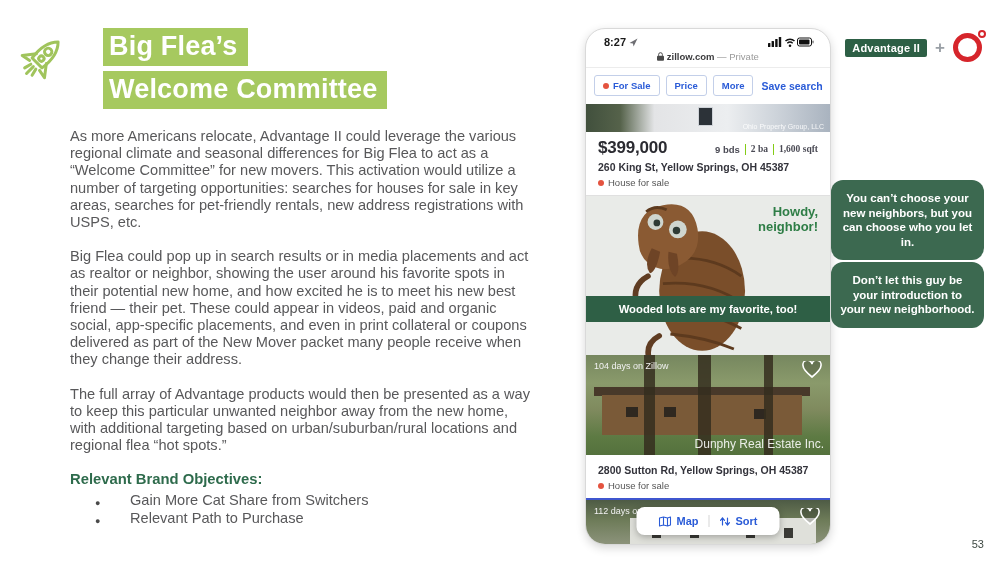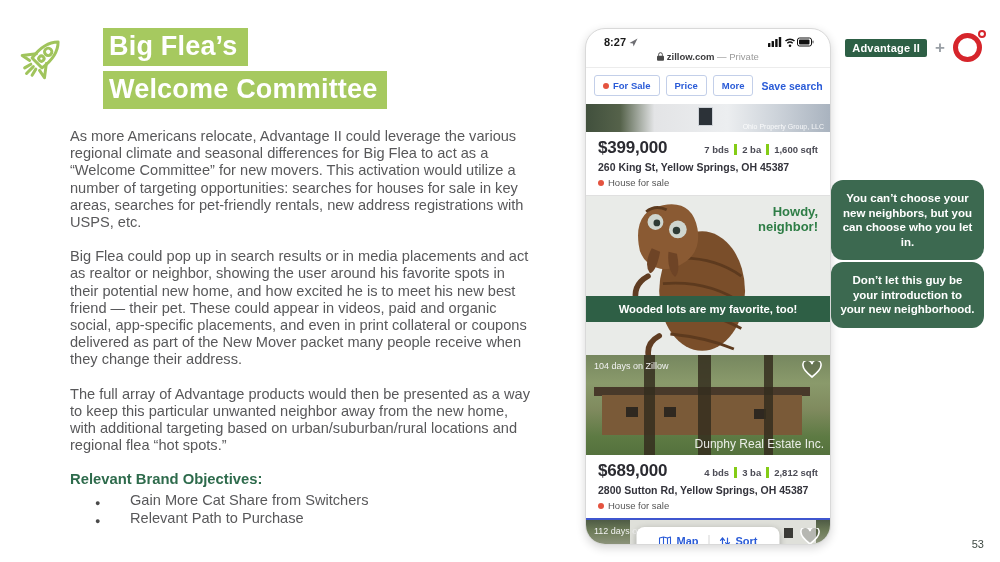--- a/index.html
+++ b/index.html
@@ -35,21 +35,21 @@
   .photo{position:relative;overflow:hidden;padding-left:15px;}
   .photo1{height:28px;background:linear-gradient(90deg,#41503d 0%,#55624a 14%,#e3e4e6 28%,#eceef0 58%,#cdd3da 78%,#a9b3bf 100%);}
   .ph1-window{position:absolute;left:112px;top:3px;width:13px;height:17px;background:#2c3238;border:1px solid #cfd3d8;}
   .watermark{position:absolute;right:6px;bottom:2px;font-size:7px;color:rgba(255,255,255,.88);}
   .l-info{padding:6px 12px 7px;background:#fff;}
   .l-top{display:flex;justify-content:space-between;align-items:baseline;}
   .price{font-size:17px;font-weight:bold;color:#2b2b31;letter-spacing:-.2px;}
   .specs{display:flex;font-size:9.5px;color:#4b4b55;font-weight:bold;}
   .specs span{padding:0 5px;}
   .specs span:last-child{padding-right:0;}
-  .specs span + span{border-left:3px solid #84cc16;}
+  .specs span + span{border-left:1px solid #84cc16;font-family:Liberation Serif, serif;}
   .addr{font-size:10.5px;color:#33333b;font-weight:bold;margin-top:3px;}
   .status-row{display:flex;align-items:center;gap:4px;font-size:9.5px;color:#555;margin-top:4px;}
   .ad{height:159px;background:#e9ebe8;position:relative;overflow:hidden;border-top:1px solid #e0e0e0;flex:none;}
   .howdy{position:absolute;right:12px;top:8px;text-align:right;font-weight:bold;font-size:13px;line-height:15px;color:#2e7d46;z-index:2;}
   .flea-svg{position:absolute;left:34px;top:-2px;height:168px;z-index:1;}
   .ad-banner{position:absolute;left:0;right:0;top:100px;height:26px;background:#2e5f45;color:#fff;
     font-weight:bold;font-size:11.3px;display:flex;align-items:center;justify-content:center;z-index:3;}
   .photo2{height:100px;background:linear-gradient(180deg,#76875f 0%,#8a9a6b 28%,#7f8a5e 55%,#5d7a43 82%,#54713d 100%);flex:none;}
   .house2{position:absolute;left:16px;right:28px;top:40px;height:40px;background:#7a5a38;}
   .roof2{position:absolute;left:8px;right:20px;top:32px;height:9px;background:#48392a;}
@@ -157,21 +157,21 @@
 
   <div class="photo photo1">
     <div class="ph1-window"></div>
     <span class="watermark">Ohio Property Group, LLC</span>
   </div>
 
   <div class="l-info">
     <div class="l-top">
       <span class="price">$399,000</span>
       <span class="specs">
-        <span>7 bds</span>
+        <span>9 bds</span>
         <span>2 ba</span>
         <span>1,600 sqft</span>
       </span>
     </div>
     <div class="addr">260 King St, Yellow Springs, OH 45387</div>
     <div class="status-row">
       <span class="red-dot"></span>
       <span>House for sale</span>
     </div>
   </div>
@@ -211,28 +211,20 @@
     <div class="trunk" style="left:112px;width:13px"></div>
     <div class="trunk" style="left:178px;width:9px"></div>
     <span class="days">104 days on Zillow</span>
     <svg class="heart" width="20" height="18" viewBox="0 0 20 18">
       <path d="M10 16 C3 10.5 1 7 1 4.6 A3.7 3.7 0 0 1 10 3 A3.7 3.7 0 0 1 19 4.6 C19 7 17 10.5 10 16 Z" stroke="#fff" stroke-width="1.6" fill="rgba(0,0,0,0.18)"></path>
     </svg>
     <span class="watermark" style="font-size:12px;bottom:4px">Dunphy Real Estate Inc.</span>
   </div>
 
   <div class="l-info">
-    <div class="l-top">
-      <span class="price">$689,000</span>
-      <span class="specs">
-        <span>4 bds</span>
-        <span>3 ba</span>
-        <span>2,812 sqft</span>
-      </span>
-    </div>
     <div class="addr">2800 Sutton Rd, Yellow Springs, OH 45387</div>
     <div class="status-row">
       <span class="red-dot"></span>
       <span>House for sale</span>
     </div>
   </div>
 
   <div class="blue-div"></div>
 
   <div class="photo photo3">

